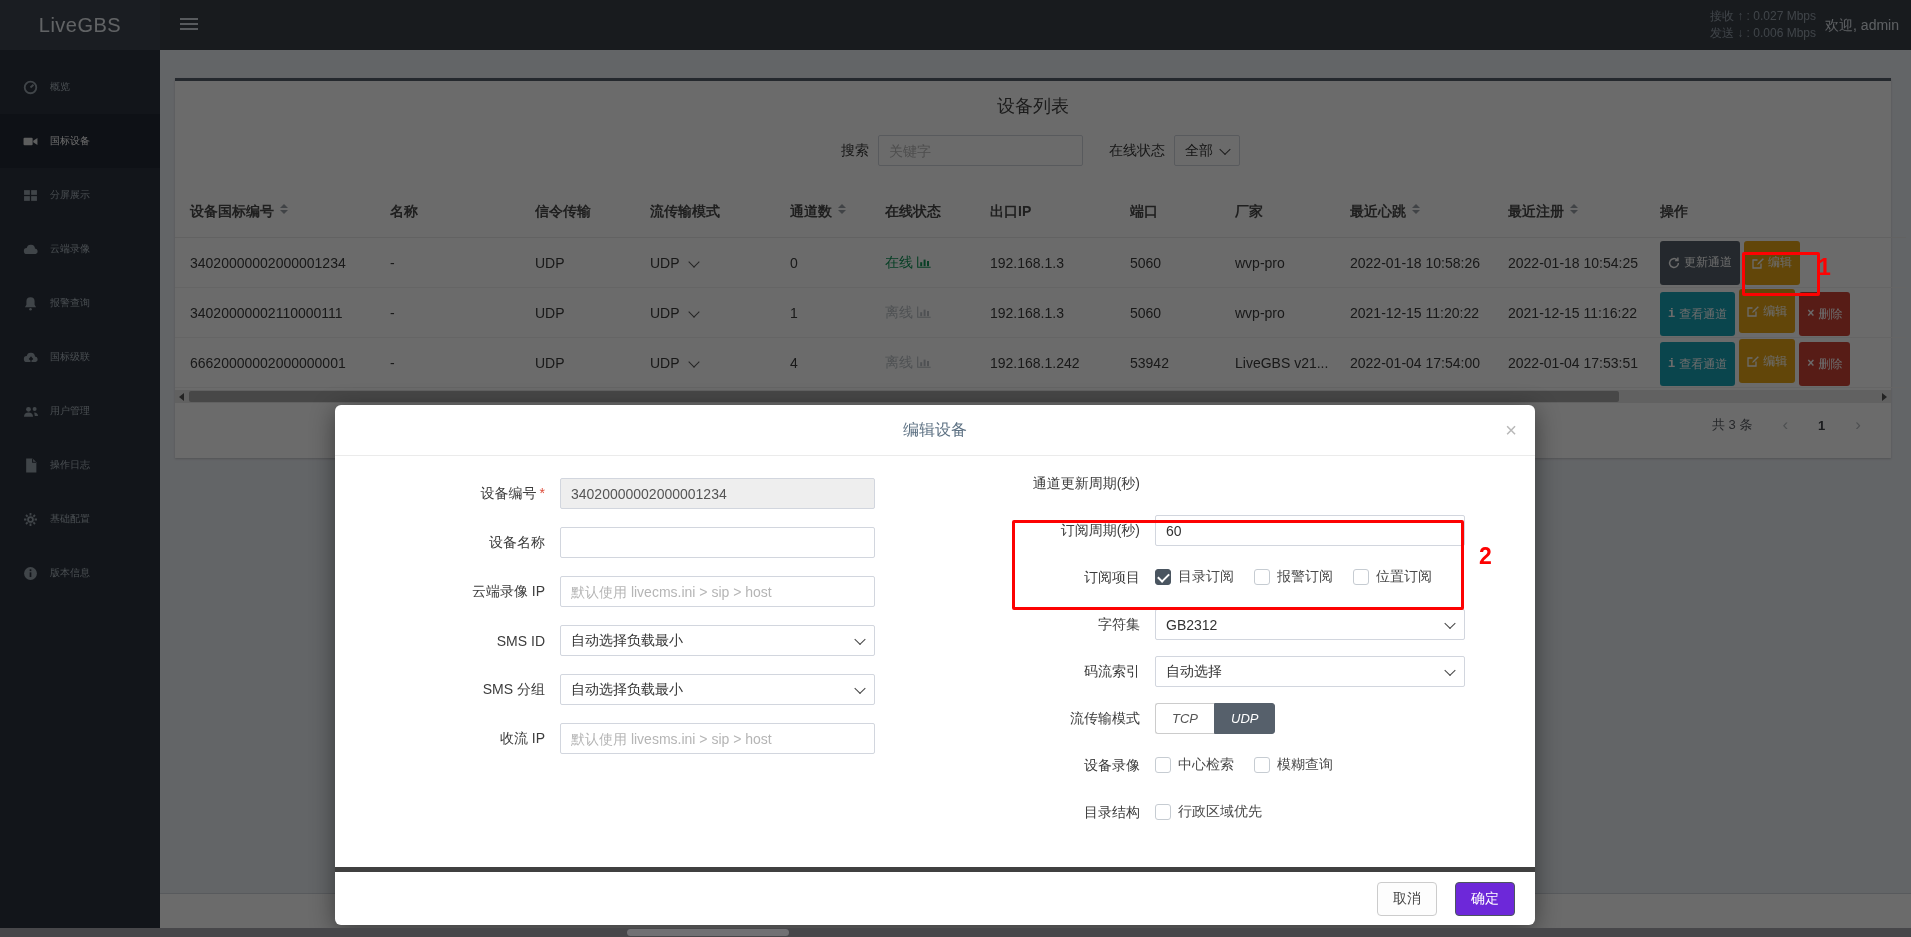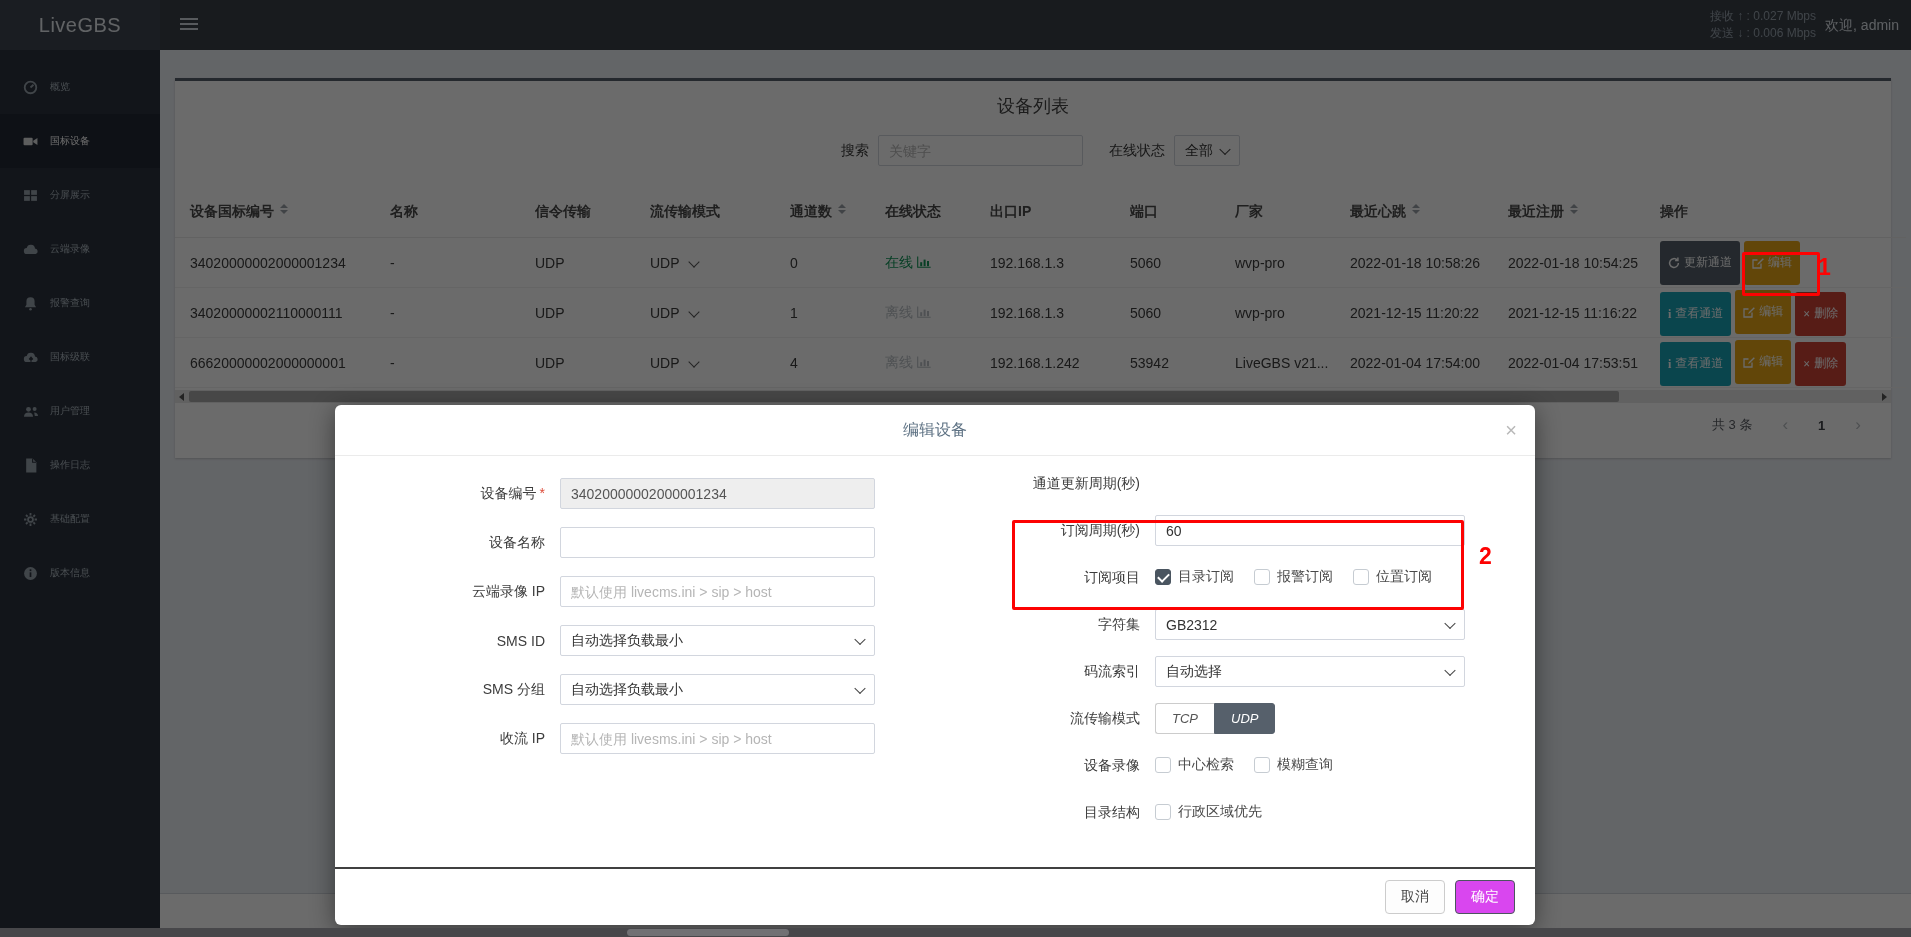--- a/index.html
+++ b/index.html
@@ -44,21 +44,21 @@
   .sort{display:inline-block;vertical-align:2px;margin-left:6px;}
   .sort i{display:block;width:0;height:0;border-left:4px solid transparent;border-right:4px solid transparent;}
   .sort .up{border-bottom:4px solid #9aa0a6;margin-bottom:2px;}
   .sort .dn{border-top:4px solid #9aa0a6;}
   .dchev{display:inline-block;width:7px;height:7px;border-right:1.6px solid #555;border-bottom:1.6px solid #555;
        transform:rotate(45deg);margin-left:10px;vertical-align:2px;cursor:pointer;}
   .st-online{color:#13975a;}
   .st-offline{color:#bcc2c7;}
   .chartic{cursor:pointer;margin-left:4px;vertical-align:-1px;}
   .abtn{display:inline-flex;align-items:center;gap:4px;height:44px;padding:0 8px;border-radius:3px;color:#fff;
-       font-size:12px;margin-right:4px;border:none;cursor:pointer;font-family:Liberation Serif, serif;}
+       font-size:12px;margin-right:4px;border:none;cursor:pointer;font-family:Liberation Mono, monospace;}
   .abtn-update{background:#56606b;}
   .abtn-view{background:#1aa5b8;}
   .abtn-edit{background:#e9a817;}
   .abtn-delete{background:#cf4436;}
   .aicon{display:inline-flex;align-items:center;font-style:normal;font-weight:bold;}
   .aicon.txt{font-size:12px;line-height:1;}
   
   .hscroll{position:relative;width:1716px;height:13px;background:#e8e8e8;margin-top:2px;}
   .hs-thumb{position:absolute;left:14px;top:1px;height:11px;width:1430px;background:#a9a9a9;border-radius:2px;cursor:pointer;}
   .hs-arrow{position:absolute;top:0;width:13px;height:13px;display:flex;align-items:center;justify-content:center;cursor:pointer;}
@@ -98,25 +98,25 @@
        position:relative;box-sizing:border-box;cursor:pointer;}
   .cb.checked{background:#4a5560;border-color:#4a5560;}
   .cb.checked::after{content:"";position:absolute;left:4px;top:1px;width:5px;height:9px;border:solid #fff;
        border-width:0 2px 2px 0;transform:rotate(45deg);}
   .seg{display:inline-flex;}
   .seg-btn{height:31px;padding:0 16px;font-size:13px;border:1px solid #ccc;background:#fff;color:#555;
        cursor:pointer;font-family:inherit;font-style:italic;}
   .seg-btn:first-child{border-radius:3px 0 0 3px;border-right:none;}
   .seg-btn:last-child{border-radius:0 3px 3px 0;}
   .seg-btn.active{background:#56606b;border-color:#56606b;color:#fff;}
-  .modal-footer{position:absolute;left:0;right:0;bottom:0;height:58px;border-top:2px solid #404040;
-       display:flex;justify-content:flex-end;align-items:center;gap:10px;padding-right:20px;box-sizing:border-box;}
+  .modal-footer{position:absolute;left:0;right:0;bottom:0;height:58px;border-top:5px solid #404040;
+       display:flex;justify-content:flex-end;align-items:center;gap:18px;padding-right:20px;box-sizing:border-box;}
   .btn{height:34px;padding:0 15px;border-radius:4px;font-size:14px;cursor:pointer;font-family:inherit;}
   .btn-cancel{background:#fdfdfd;border:1px solid #ccc;color:#444;}
-  .btn-ok{background:#d946ef;border:1px solid #4c555f;color:#fff;}
+  .btn-ok{background:#6d28d9;border:1px solid #4c555f;color:#fff;}
   
   .ann{position:absolute;z-index:30;}
   .ann-box{border:3px solid #fd0202;border-radius:2px;}
   .ann-num{color:#fd0202;font-size:23px;font-weight:bold;}
   #ann-box1{left:1742px;top:252px;width:72px;height:38px;}
   #ann-num1{left:1818px;top:254px;}
   #ann-box2{left:1012px;top:520px;width:446px;height:84px;}
   #ann-num2{left:1479px;top:543px;}
   
   .page-scroll{position:absolute;left:0;right:0;bottom:0;height:9px;background:#47474a;z-index:40;}

